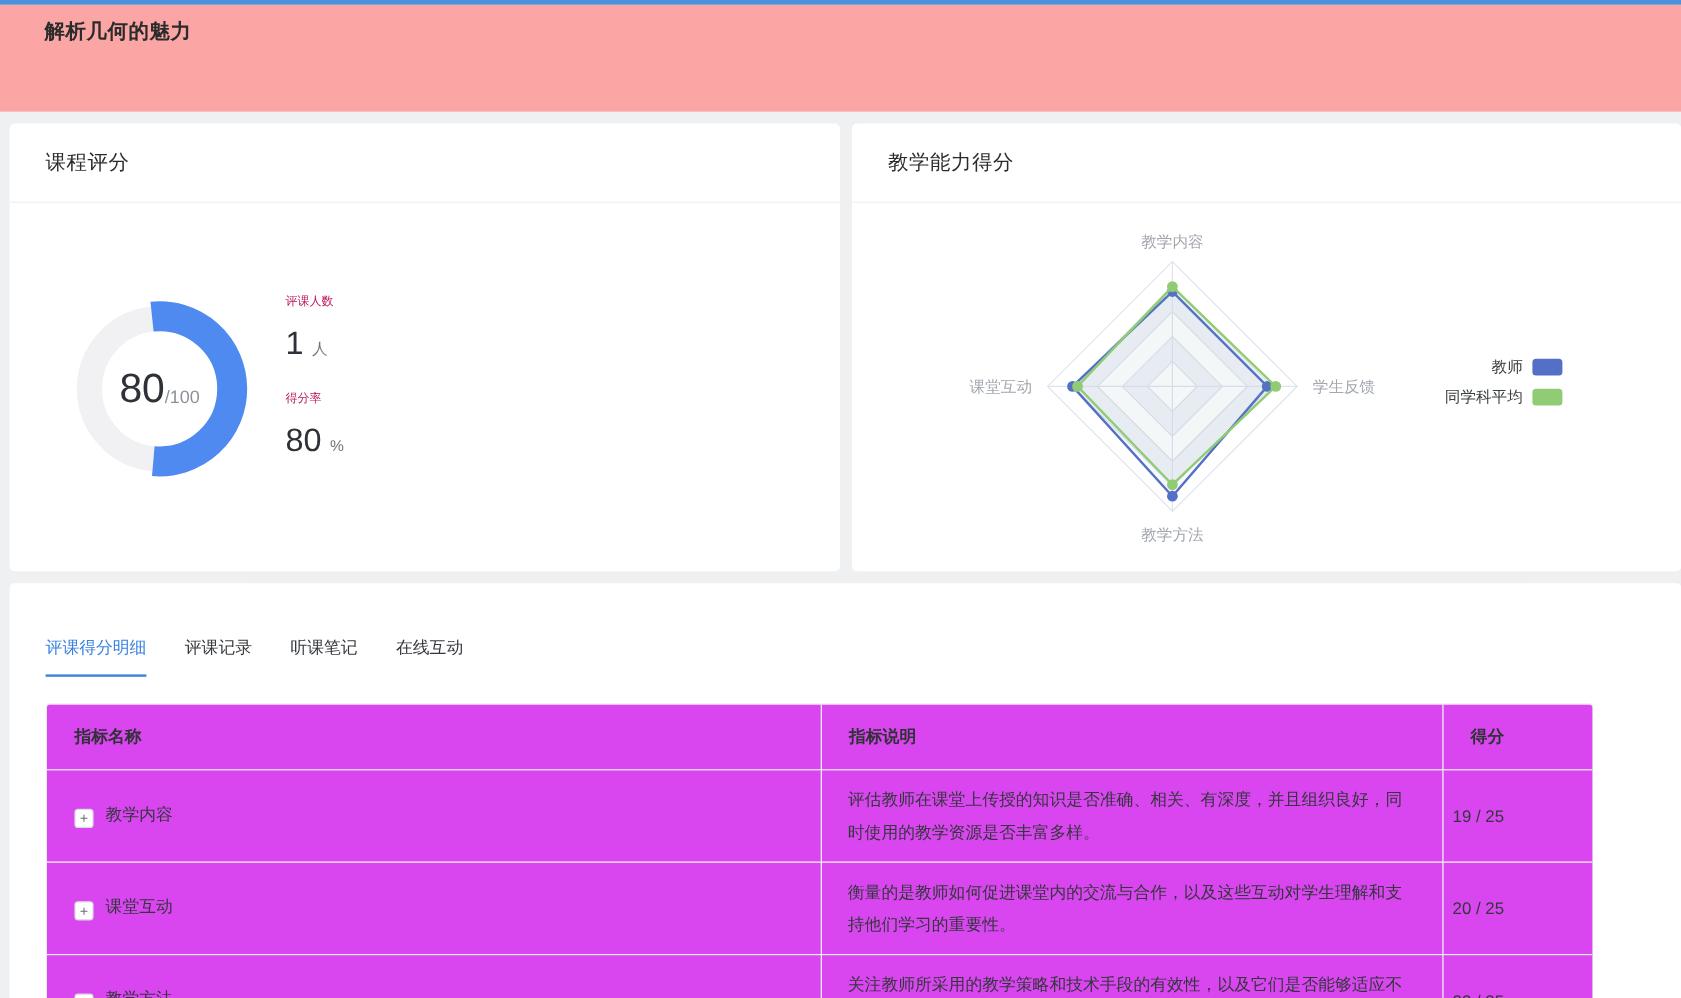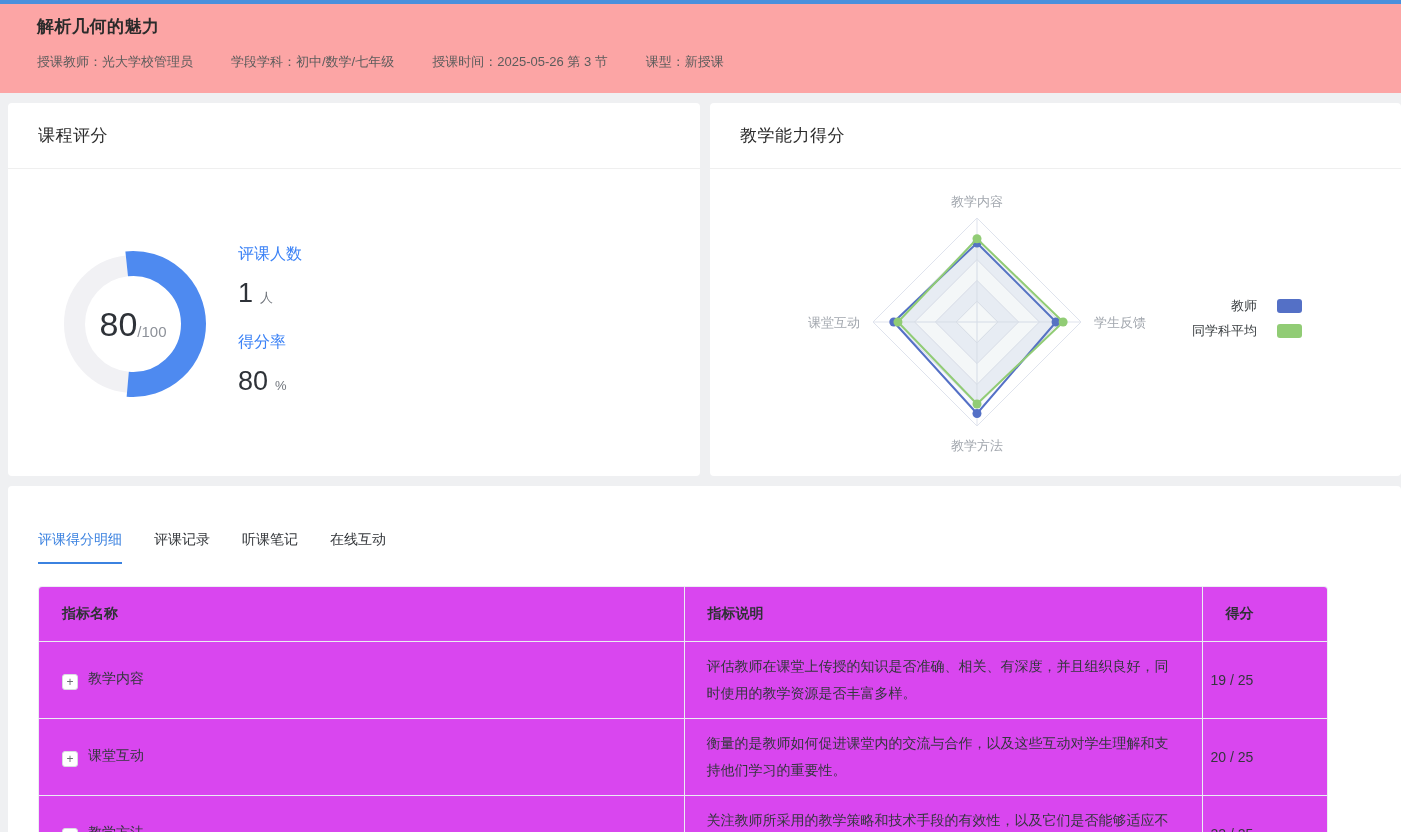--- a/index.html
+++ b/index.html
@@ -31,30 +31,30 @@
 
   
   .gauge-wrap { position:absolute; left:20px; top:50px; width:210px; height:210px; }
   .gauge-wrap svg { position:absolute; left:0; top:0; }
   .gauge-text {
     position:absolute; inset:0; display:flex; align-items:center; justify-content:center;
   }
   .gauge-score { font-size:34px; color:#2e3238; }
   .gauge-total { font-size:15px; color:#8d9199; margin-top:14px; }
   .stats { position:absolute; left:230px; top:75px; }
-  .stat-label { font-size:16px; color:#3b82f6;font-family:Liberation Mono, monospace; }
+  .stat-label { font-size:10px; color:#be185d;font-family:Liberation Mono, monospace; }
   .stat-value-row { display:flex; align-items:baseline; margin:13px 0 23px; }
   .stat-value { font-size:27px; color:#2e3238; }
   .stat-unit { font-size:13px; color:#70757c; margin-left:7px; }
 
   
   .radar-svg { position:absolute; left:0; top:0; }
   .legend { position:absolute; left:460px; top:128px; width:132px;
     display:flex; flex-direction:column; gap:7px; align-items:flex-end; }
-  .legend-item { display:flex; align-items:center; gap:20px; font-size:13px; color:#3c4043; cursor:pointer; }
+  .legend-item { display:flex; align-items:center; gap:8px; font-size:13px; color:#3c4043; cursor:pointer; }
   .legend-swatch { width:25px; height:14px; border-radius:3px; }
 
   
   .bottom-card { background:#fff; border-radius:4px 4px 0 0; margin:10px 0 0 8px; height:420px; }
   .tabs { display:flex; gap:32px; padding:45px 30px 0; }
   .tab { font-size:14px; color:#34373b; padding-bottom:13px; border-bottom:2px solid transparent; cursor:pointer; }
   .tab.active { color:#3b82e0; border-bottom-color:#3b82e0; }
 
   .table-wrap { margin:22px 30px 0; width:1290px; border:1px solid #ebeef2;
     border-bottom:none; border-radius:4px 4px 0 0; overflow:hidden; }
@@ -72,26 +72,20 @@
   td.desc-cell { padding:11px 22px; line-height:27px; }
   td.score-cell { padding-left:8px; }
 </style>
 </head>
 <body>
 
 <div class="topbar"></div>
 
 <div class="header-card">
   <div class="page-title">解析几何的魅力</div>
-  <div class="meta-row">
-    <span class="meta-item"><span>授课教师：</span><span>光大学校管理员</span></span>
-    <span class="meta-item"><span>学段学科：</span><span>初中/数学/七年级</span></span>
-    <span class="meta-item"><span>授课时间：</span><span>2025-05-26 第 3 节</span></span>
-    <span class="meta-item"><span>课型：</span><span>新授课</span></span>
-  </div>
 </div>
 
 <div class="cards-row">
 
   <div class="card card-left">
     <div class="card-header">课程评分</div>
     <div class="card-body">
       <div class="gauge-wrap">
         <svg id="gauge-svg" width="210" height="210" viewBox="0 0 210 210">
             <path d="M 99.90 163.28 A 58.5 58.5 0 0 1 98.89 46.82" fill="none" stroke="#f1f1f4" stroke-width="21"></path>

